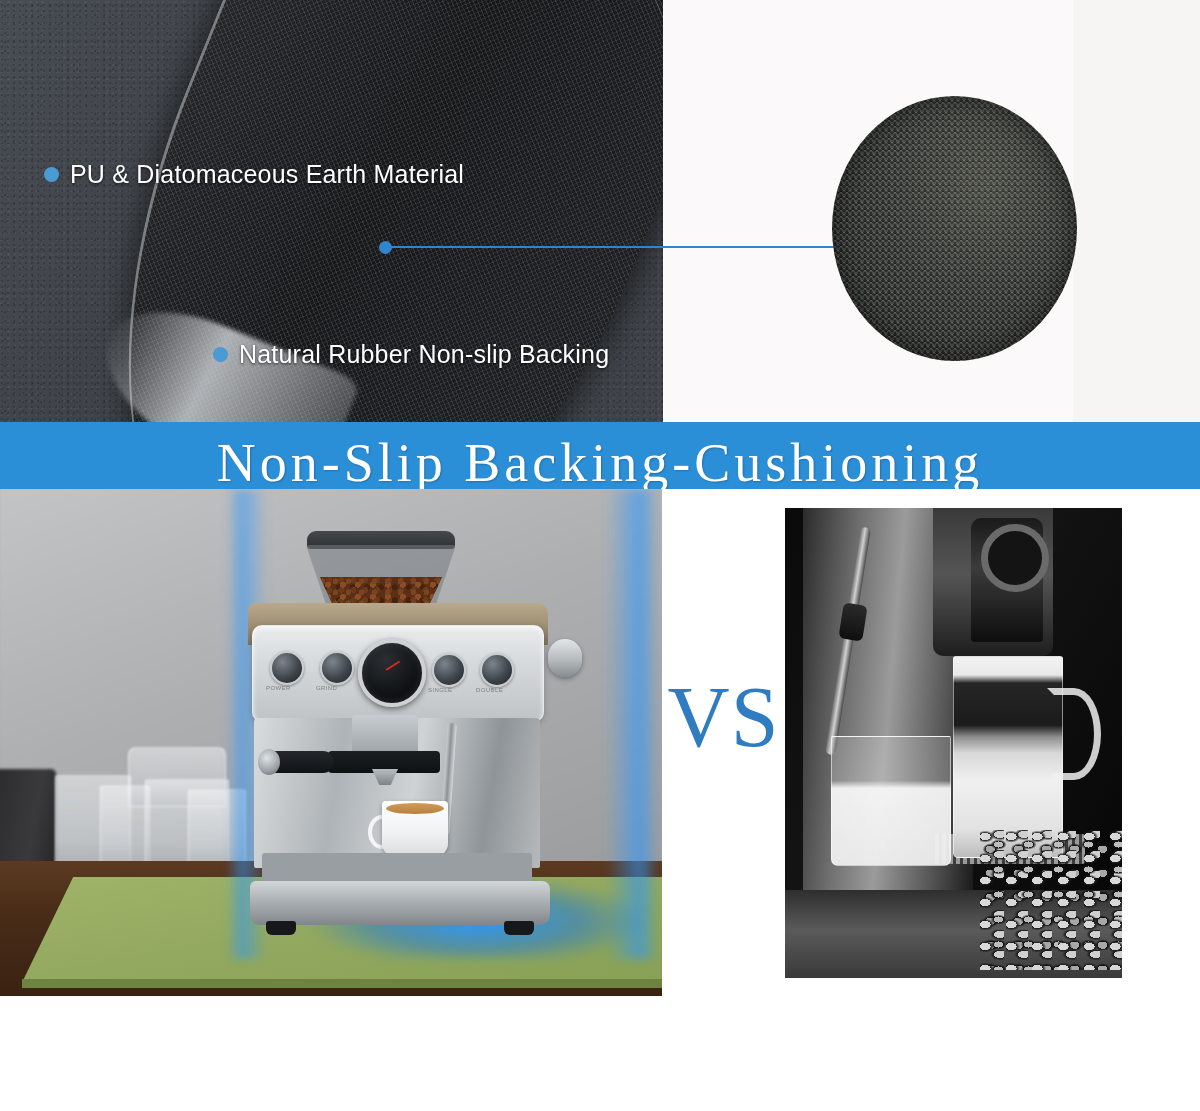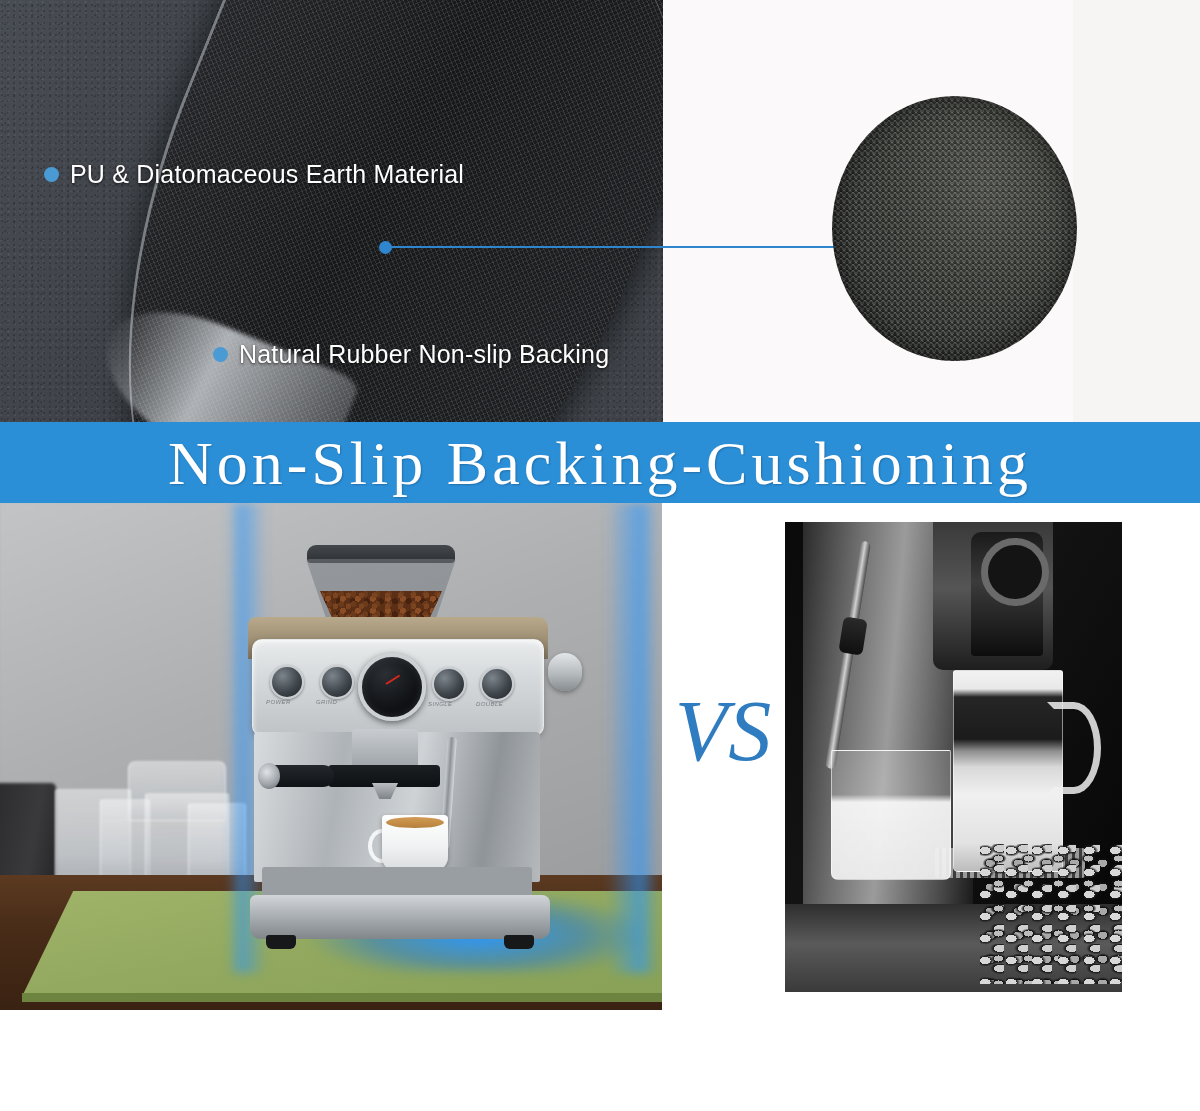--- a/index.html
+++ b/index.html
@@ -150,34 +150,33 @@
     width: 1200px;
     height: 81px;
     background: #2b8fd8;
     display: flex;
     align-items: center;
     justify-content: center;
   }
   .banner-title {
     color: #ffffff;
     font-family: "Liberation Serif", serif;
-    font-size: 62px;
+    font-size: 54px;
     letter-spacing: 4px;
     line-height: 1;
     text-shadow: 1px 1px 2px rgba(0,0,0,0.22);
   }
 
   
   .compare {
     position: absolute;
-    left: 0; top: 503px;
+    left: 0; top: 489px;
     width: 1200px;
     height: 507px;
     background: #ffffff;
-    font-style: italic;
   }
 
   
   .good-photo {
     position: absolute;
     left: 0; top: 0;
     width: 662px; height: 507px;
     overflow: hidden;
     background: linear-gradient(180deg, #b9bbbc 0%, #a9abad 55%, #97999b 100%);
   }

